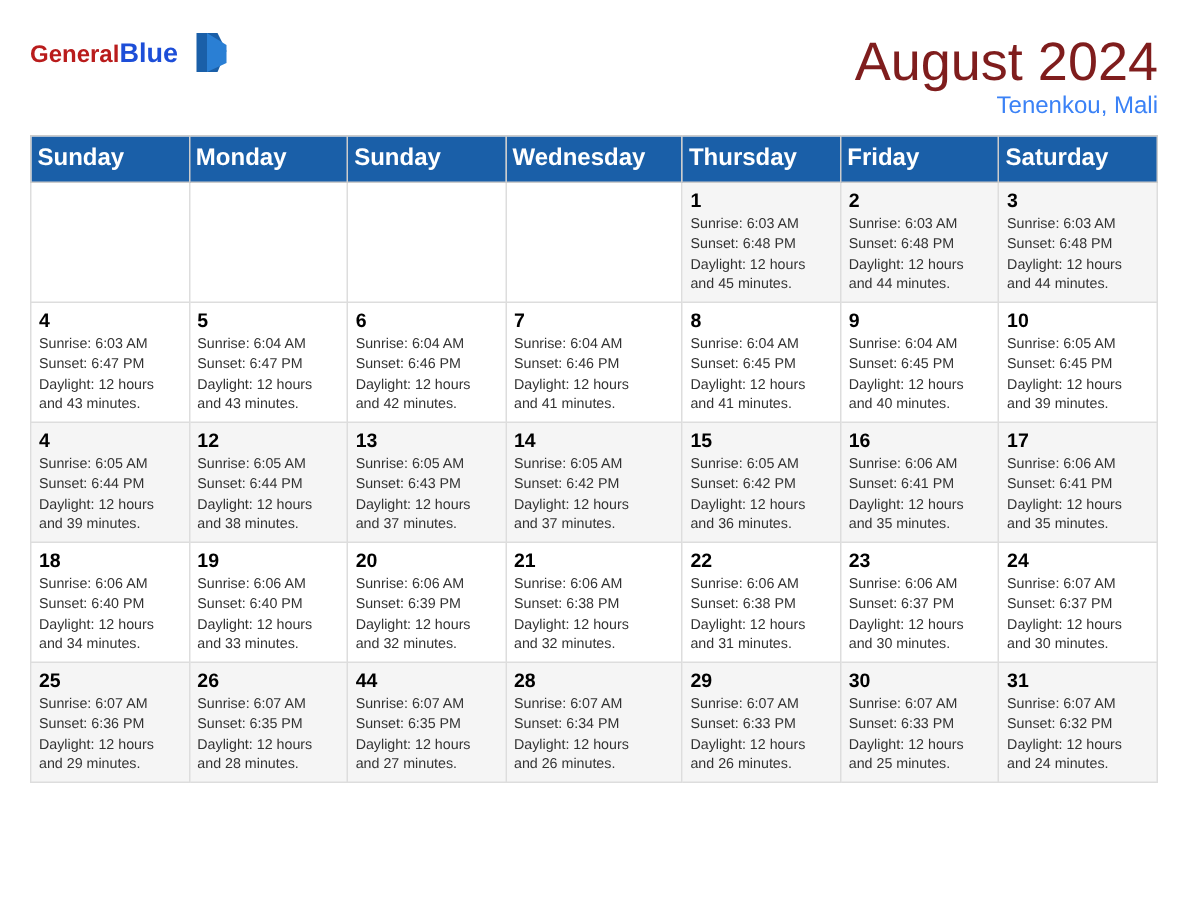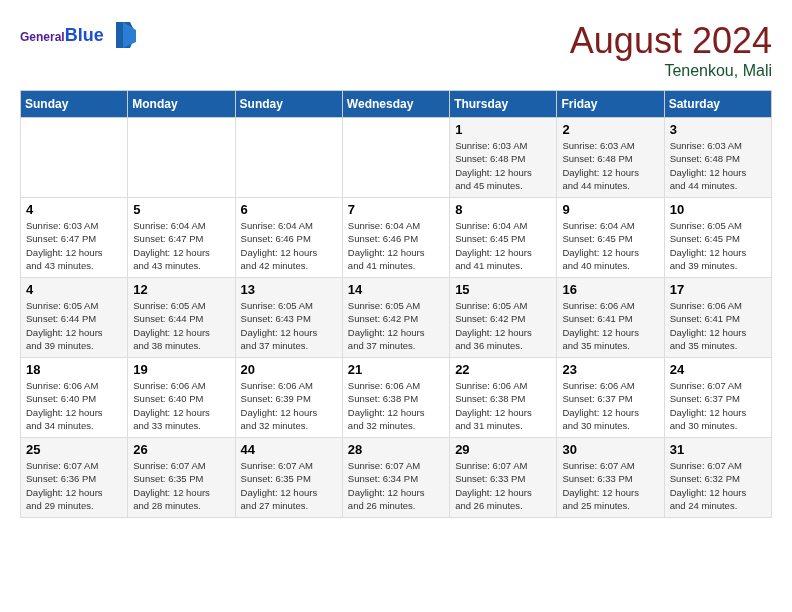--- a/index.html
+++ b/index.html
@@ -14,23 +14,23 @@
       display: flex;
       justify-content: space-between;
       align-items: flex-start;
       margin-bottom: 10px;
     }
     .logo {
       display: flex;
       align-items: center;
     }
     .logo-text-general {
-      font-size: 12px;
-      font-weight: bold;
-      color: #4c1d95;
+      font-size: 16px;
+      font-weight: bold;
+      color: #b91c1c;
     }
     .logo-text-blue {
       font-size: 18px;
       font-weight: bold;
       color: #1d4ed8;
     }
     .logo-icon {
       width: 30px;
       height: 30px;
       margin-left: 4px;
@@ -38,36 +38,36 @@
     .title-section {
       text-align: right;
     }
     .month-title {
       font-size: 36px;
       color: #7f1d1d;
       font-weight: normal;
     }
     .location-title {
       font-size: 16px;
-      color: #14532d;
+      color: #3b82f6;
     }
     table {
       width: 100%;
       border-collapse: collapse;
       font-size: 10.5px;
     }
     thead tr {
       background-color: #1a5fa8;
       color: white;
     }
     thead th {
       padding: 6px 4px;
       text-align: left;
       font-weight: bold;
-      font-size: 12px;
+      font-size: 16px;
       border: 1px solid #ccc;
     }
     tbody tr {
       vertical-align: top;
     }
     tbody td {
       border: 1px solid #ddd;
       padding: 4px 5px;
       height: 80px;
       vertical-align: top;

